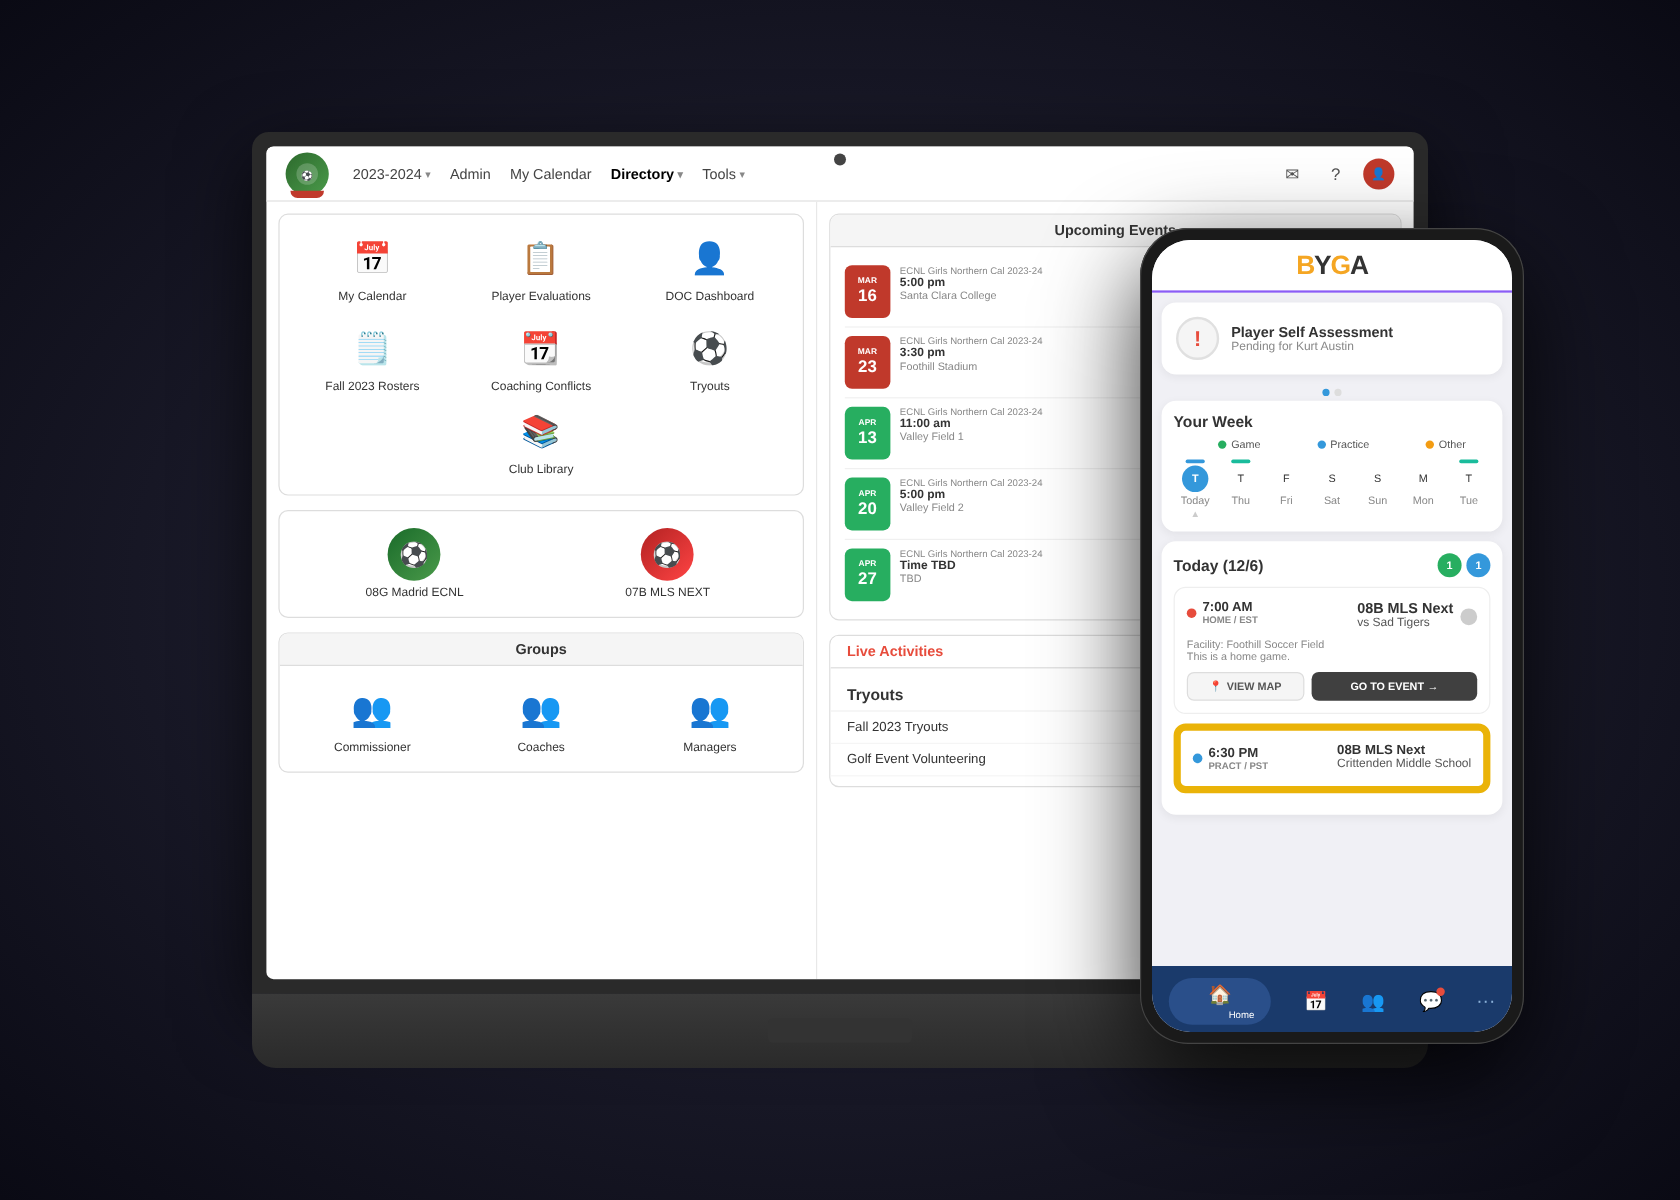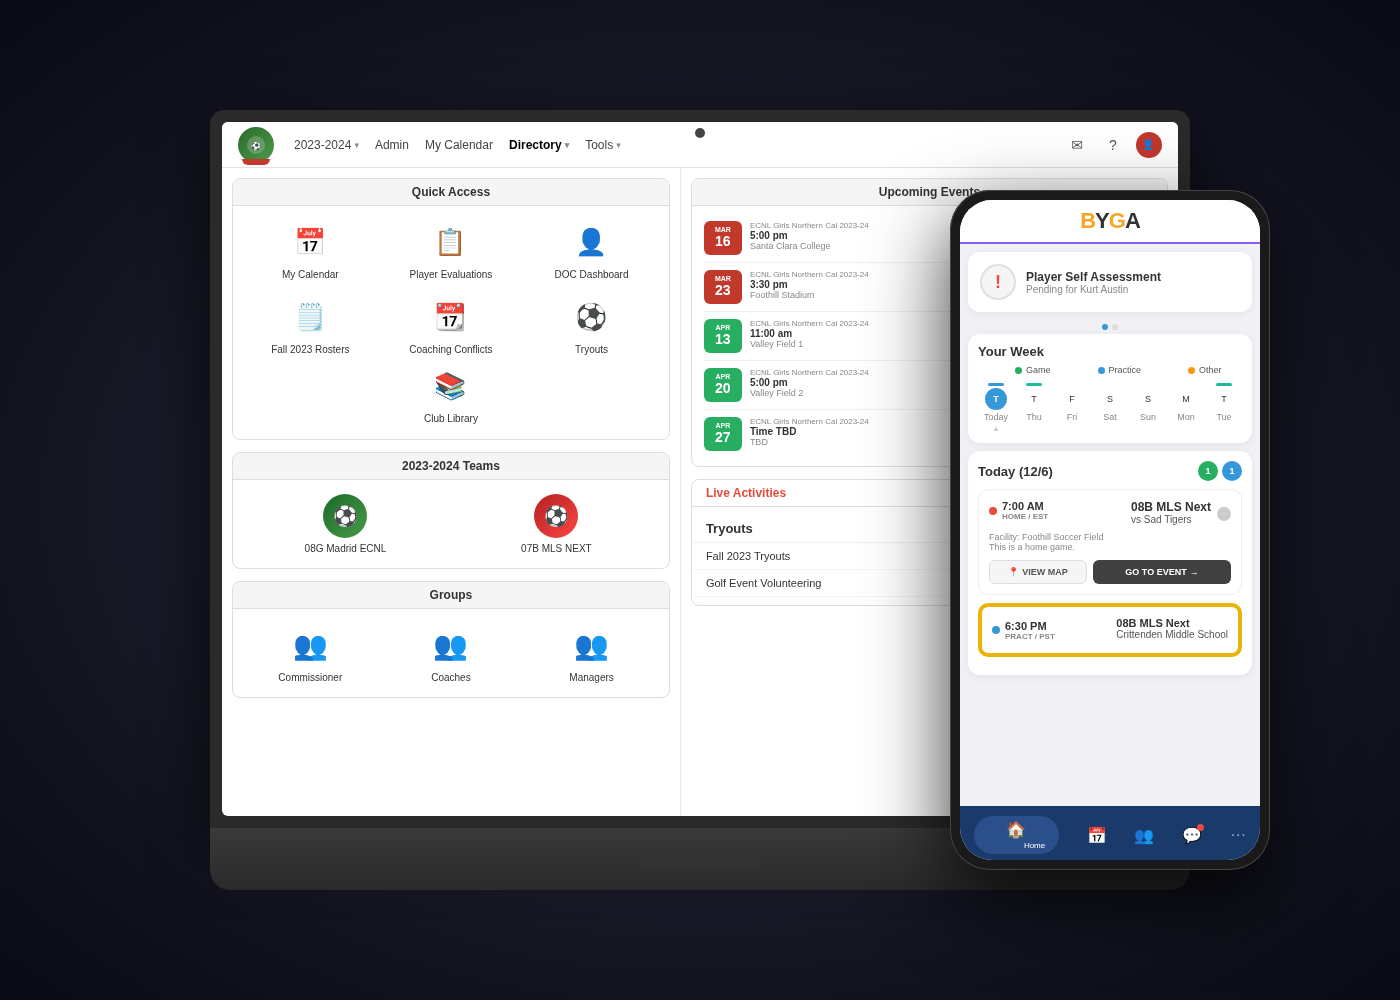--- a/index.html
+++ b/index.html
@@ -280,21 +280,21 @@
     .event-row {
       display: flex;
       align-items: flex-start;
       gap: 8px;
       padding: 7px 0;
       border-bottom: 1px solid #f0f0f0;
     }
     .event-row:last-child { border-bottom: none; }
     .event-badge {
       min-width: 38px;
-      height: 34px;
+      height: 44px;
       border-radius: 6px;
       display: flex;
       flex-direction: column;
       align-items: center;
       justify-content: center;
       font-size: 8px;
       font-weight: 700;
       color: white;
       line-height: 1.1;
     }
@@ -576,21 +576,21 @@
       font-weight: 600;
       color: white;
       text-align: center;
       cursor: pointer;
       display: flex;
       align-items: center;
       justify-content: center;
       gap: 3px;
     }
     .event-card-2 {
-      border: 4px solid #eab308;
+      border: 6px solid #eab308;
       border-radius: 10px;
       padding: 10px;
       margin-bottom: 8px;
     }
     .circle-gray {
       width: 14px;
       height: 14px;
       border-radius: 50%;
       background: #ccc;
       display: inline-block;
@@ -679,21 +679,20 @@
             <div class="nav-icon-btn">?</div>
             <div class="nav-avatar">👤</div>
           </div>
         </div>
 
         <div class="main-content">
 
           <div class="left-panel">
 
             <div class="section-card">
-              <div class="section-header">Quick Access</div>
               <div class="section-body">
                 <div class="quick-access-grid">
                   <div class="quick-access-item">
                     <div class="qa-icon">📅</div>
                     <div class="qa-label">My Calendar</div>
                   </div>
                   <div class="quick-access-item">
                     <div class="qa-icon">📋</div>
                     <div class="qa-label">Player Evaluations</div>
                   </div>
@@ -715,21 +714,20 @@
                   </div>
                 </div>
                 <div class="quick-access-single">
                   <div class="qa-icon">📚</div>
                   <div class="qa-label">Club Library</div>
                 </div>
               </div>
             </div>
 
             <div class="section-card">
-              <div class="section-header">2023-2024 Teams</div>
               <div class="section-body">
                 <div class="teams-grid">
                   <div class="team-item">
                     <div class="team-logo team-logo-1">⚽</div>
                     <div class="team-label">08G Madrid ECNL</div>
                   </div>
                   <div class="team-item">
                     <div class="team-logo team-logo-2">⚽</div>
                     <div class="team-label">07B MLS NEXT</div>
                   </div>

